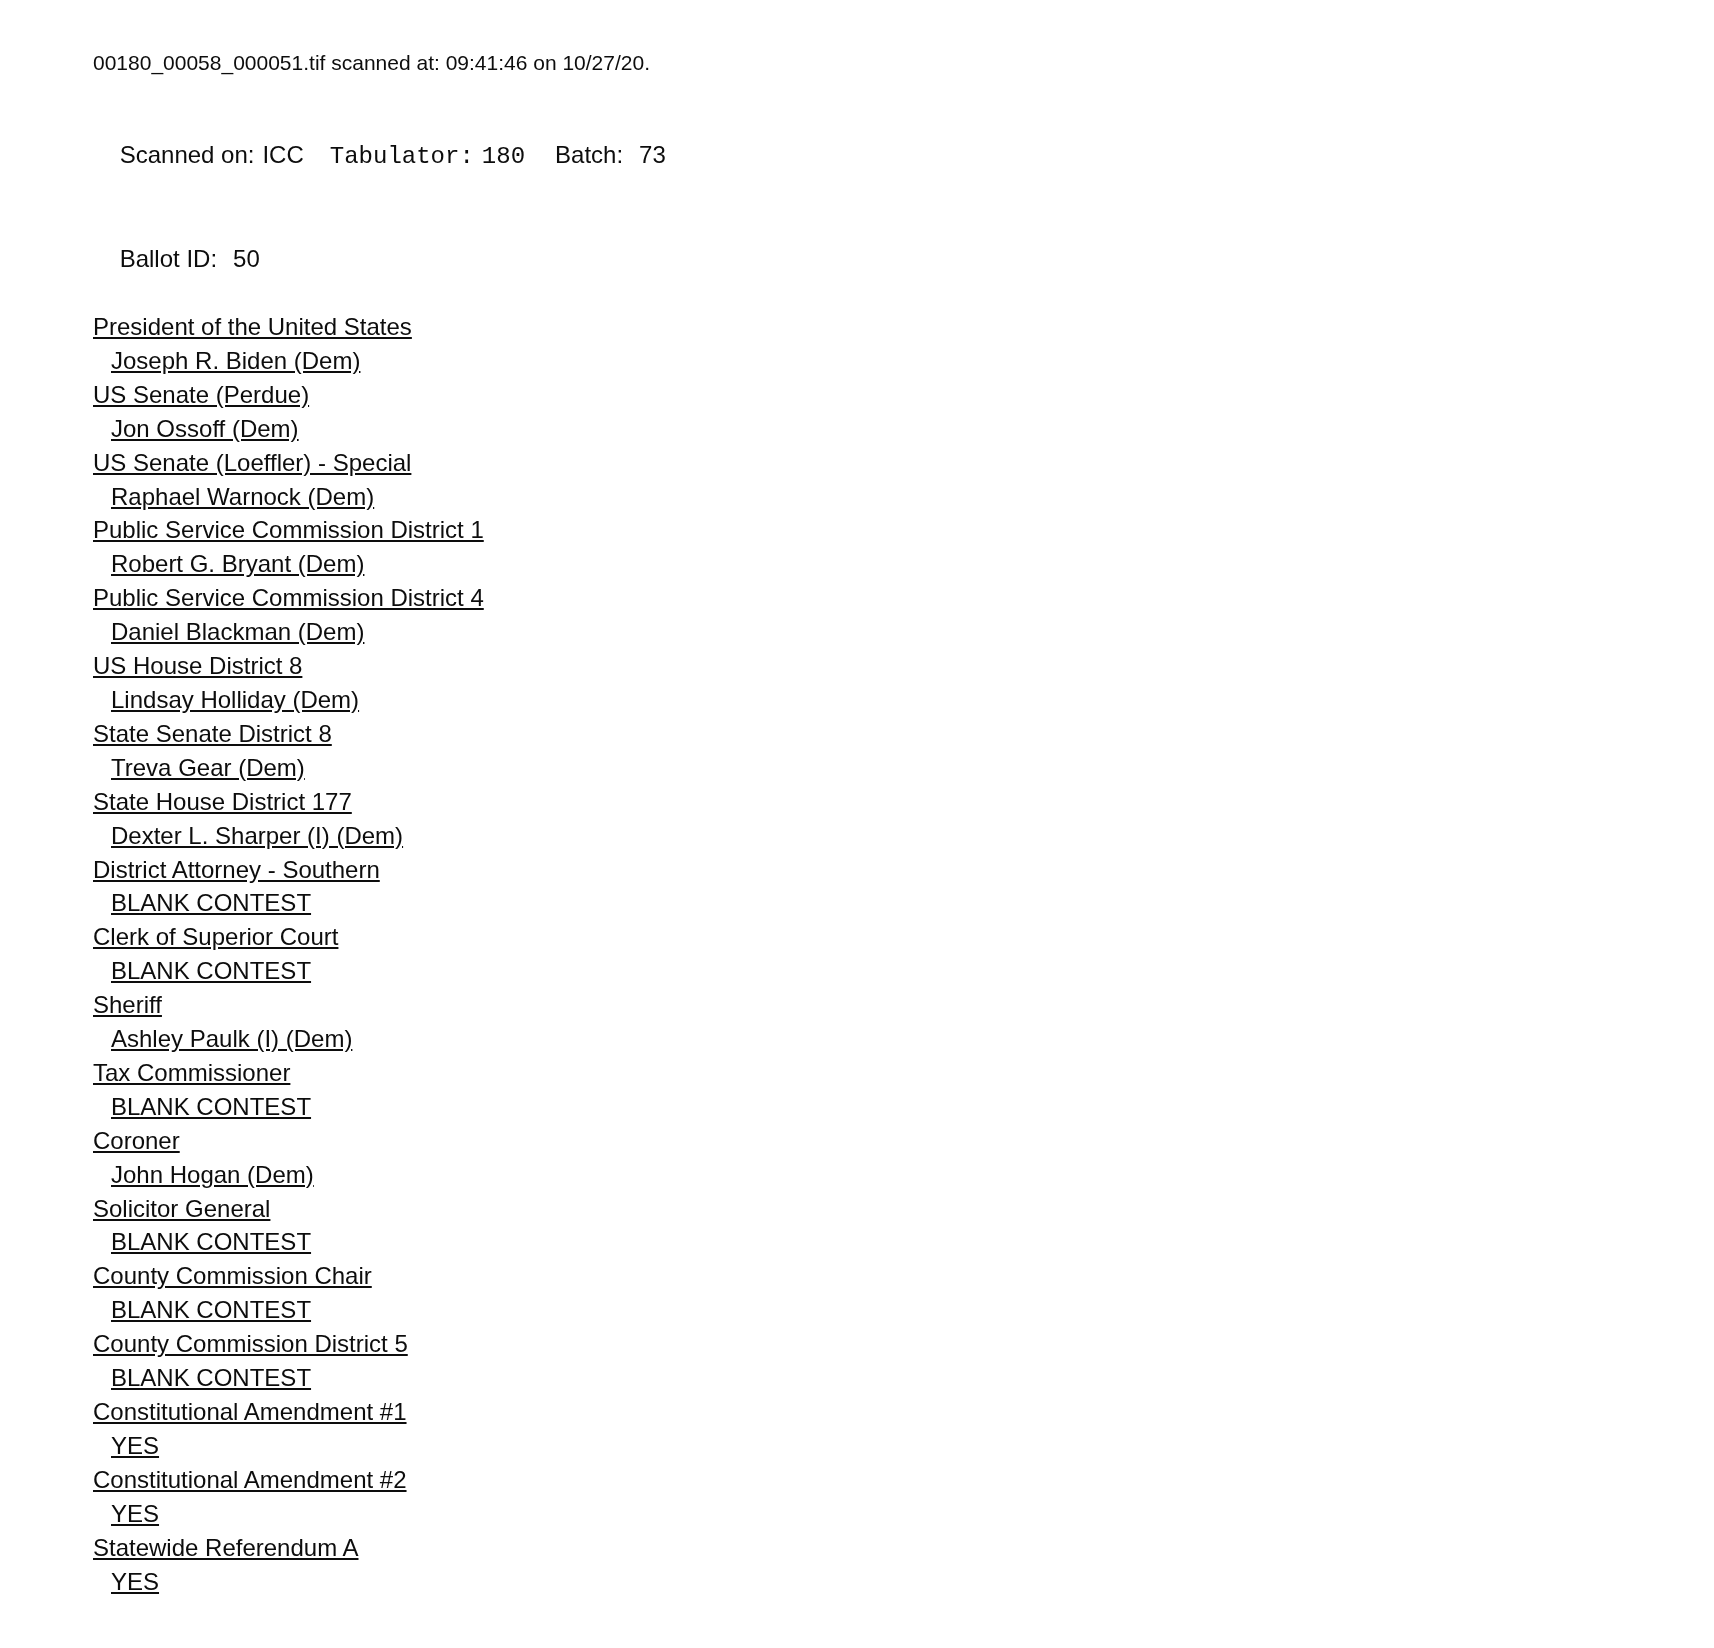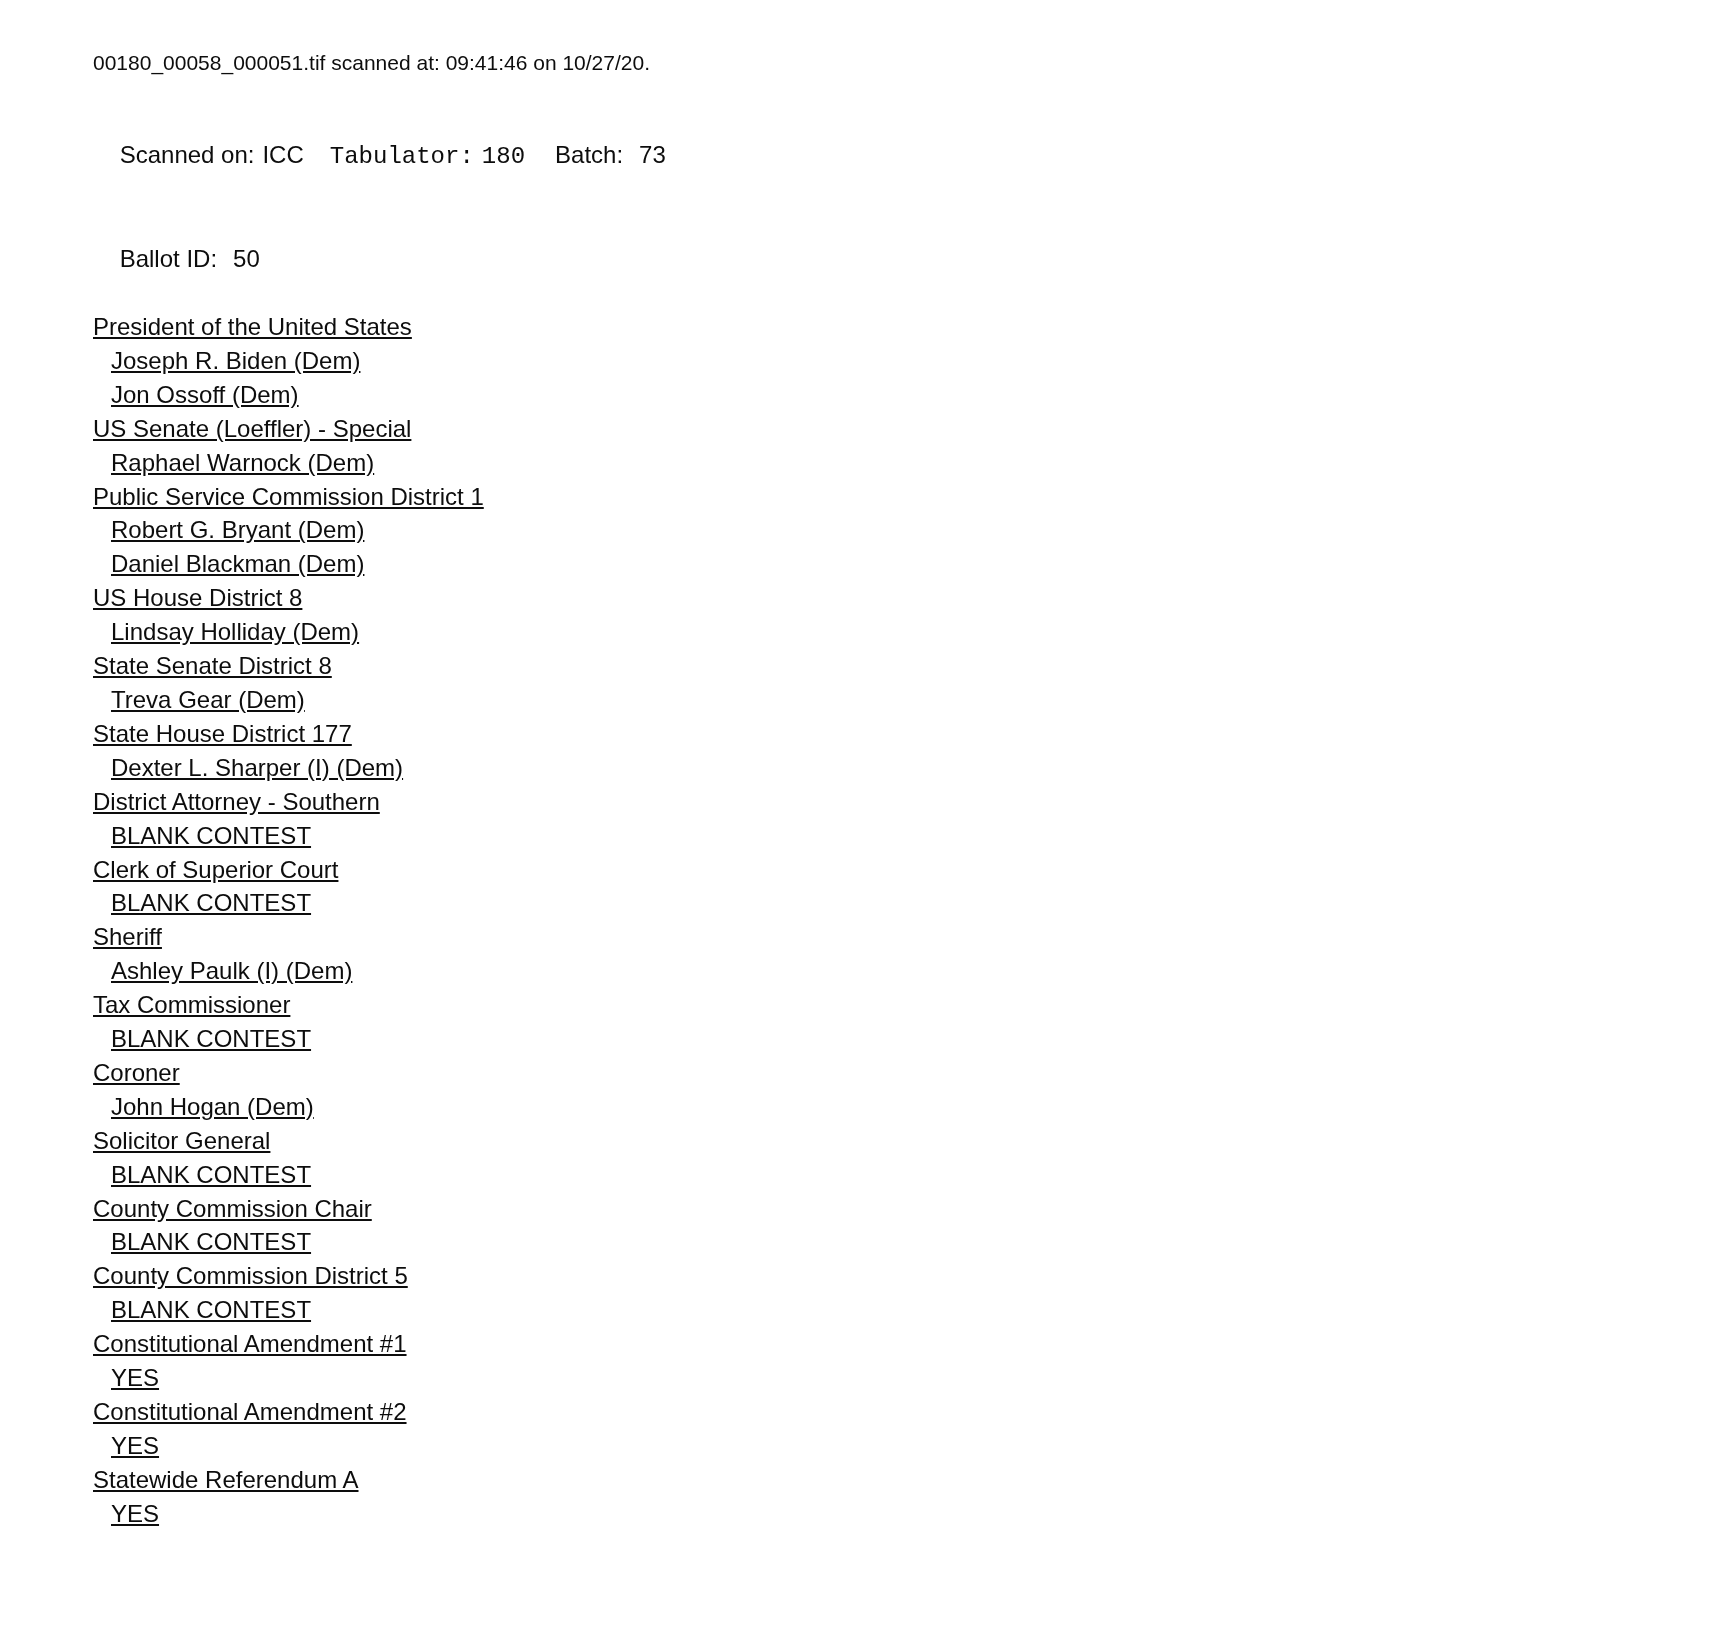--- a/index.html
+++ b/index.html
@@ -69,34 +69,36 @@
     <span class="kv-label ballot-id-label">Ballot ID:</span><span class="kv-value">50</span>
   </div>
 
   <div class="contest-list" id="contest-list">
   <div class="contest">
     <div class="contest-title">President of the United States</div>
     <div class="contest-selection">Joseph R. Biden (Dem)</div>
   </div>
 
   <div class="contest">
+    <div class="contest-title">US Senate (Perdue)</div>
     <div class="contest-selection">Jon Ossoff (Dem)</div>
   </div>
 
   <div class="contest">
     <div class="contest-title">US Senate (Loeffler) - Special</div>
     <div class="contest-selection">Raphael Warnock (Dem)</div>
   </div>
 
   <div class="contest">
     <div class="contest-title">Public Service Commission District 1</div>
     <div class="contest-selection">Robert G. Bryant (Dem)</div>
   </div>
 
   <div class="contest">
+    <div class="contest-title">Public Service Commission District 4</div>
     <div class="contest-selection">Daniel Blackman (Dem)</div>
   </div>
 
   <div class="contest">
     <div class="contest-title">US House District 8</div>
     <div class="contest-selection">Lindsay Holliday (Dem)</div>
   </div>
 
   <div class="contest">
     <div class="contest-title">State Senate District 8</div>

